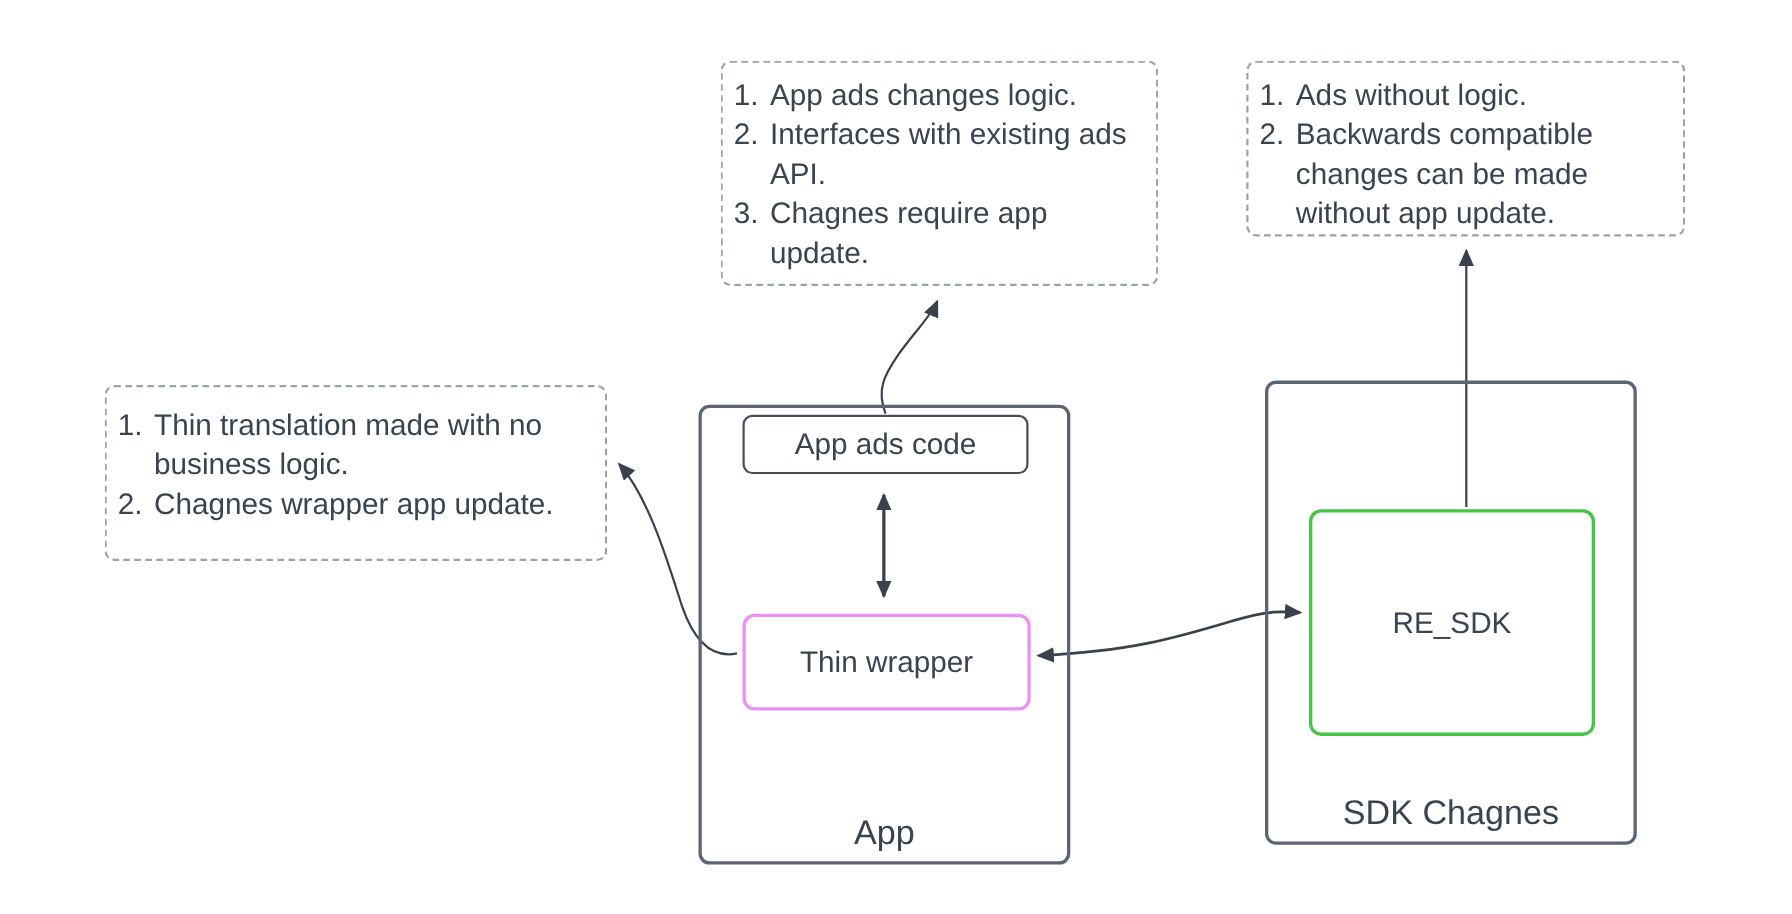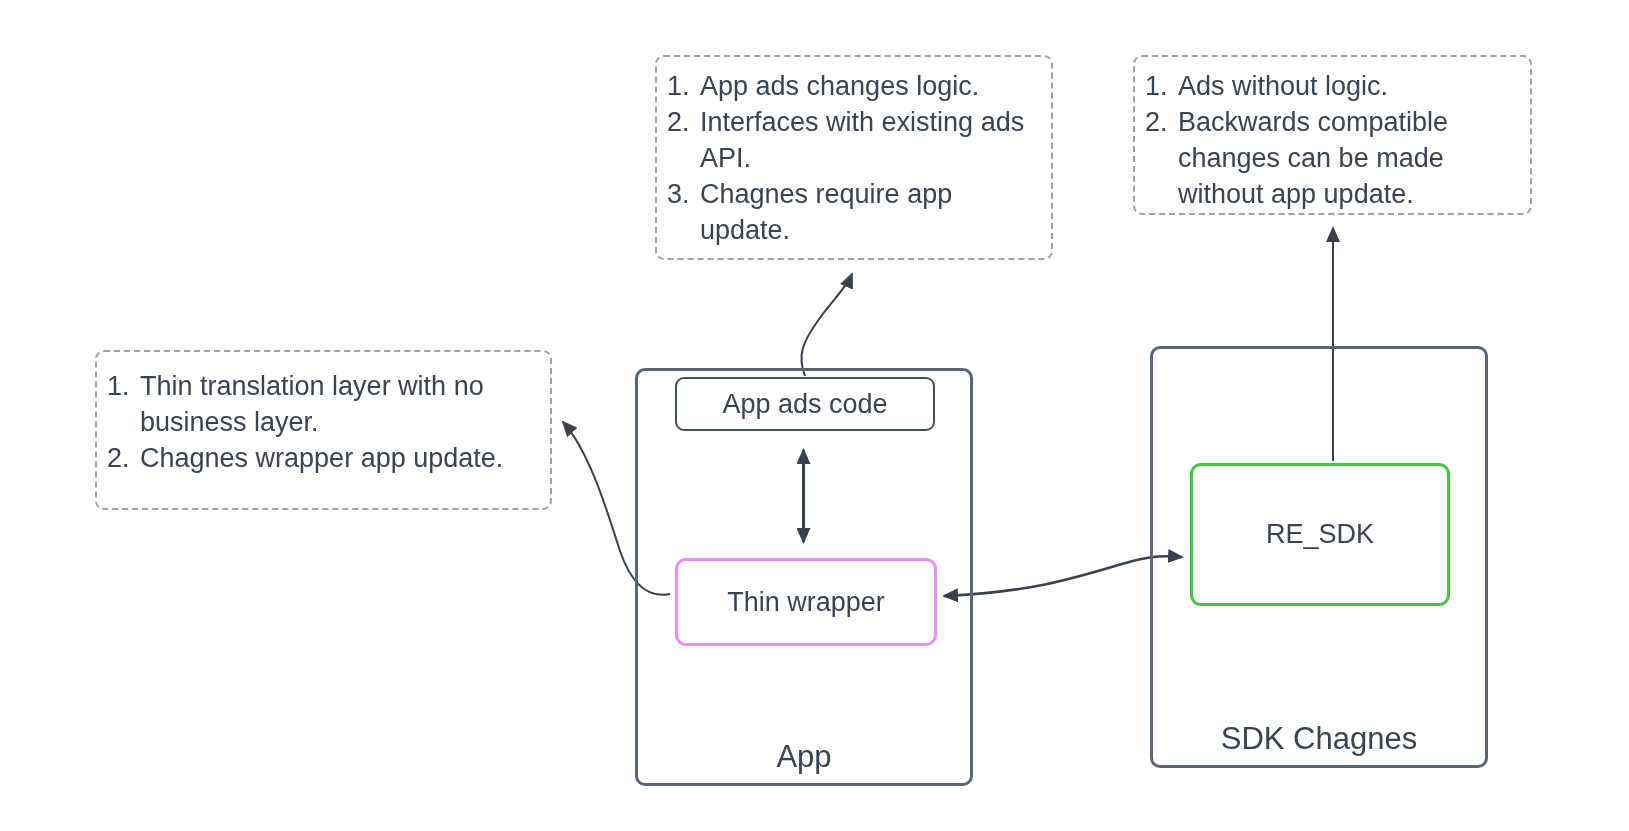--- a/index.html
+++ b/index.html
@@ -65,21 +65,21 @@
   .node{
     position:absolute;
     box-sizing:border-box;
     display:flex;align-items:center;justify-content:center;
     font-size:27px;
     background:var(--bg);
     border-radius:9px;
   }
   #node-app-ads-code{left:675px;top:377px;width:260px;height:54px;border:2.5px solid var(--box-border);}
   #node-thin-wrapper{left:675px;top:558px;width:262px;height:88px;border:3px solid var(--wrapper-pink);border-radius:11px;}
-  #node-re-sdk{left:1190px;top:463px;width:260px;height:143px;border:3px solid var(--sdk-green);border-radius:11px;}
+  #node-re-sdk{left:1190px;top:463px;width:260px;height:206px;border:3px solid var(--sdk-green);border-radius:11px;}
 </style>
 </head>
 <body>
 
 <div class="canvas">
 
   <svg class="connectors" viewBox="0 0 1629 831" xmlns="http://www.w3.org/2000/svg">
     <defs>
       <marker id="arrow" viewBox="0 0 16 14" refX="14" refY="7" markerWidth="16" markerHeight="14" markerUnits="userSpaceOnUse" orient="auto-start-reverse">
         <path d="M0,0 L16,7 L0,14 Z" fill="#3a414d"></path>
@@ -119,21 +119,21 @@
     </div>
     <div class="note-item">
       <span class="num">2.</span>
       <span class="txt">Backwards compatible changes can be made without app update.</span>
     </div>
   </div>
 
   <div class="note" id="note-wrapper">
     <div class="note-item">
       <span class="num">1.</span>
-      <span class="txt">Thin translation layer with no business layer.</span>
+      <span class="txt">Thin translation made with no business logic.</span>
     </div>
     <div class="note-item">
       <span class="num">2.</span>
       <span class="txt">Chagnes wrapper app update.</span>
     </div>
   </div>
 
   <div class="container-box" id="app-container">
     <span class="container-label">App</span>
   </div>

